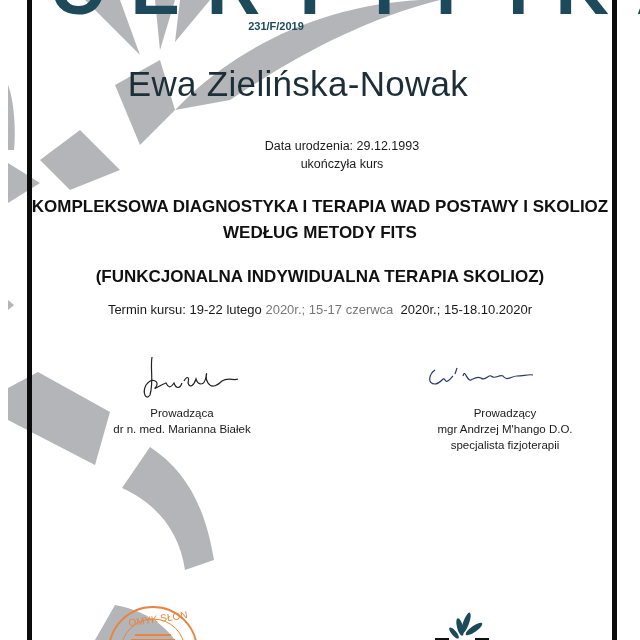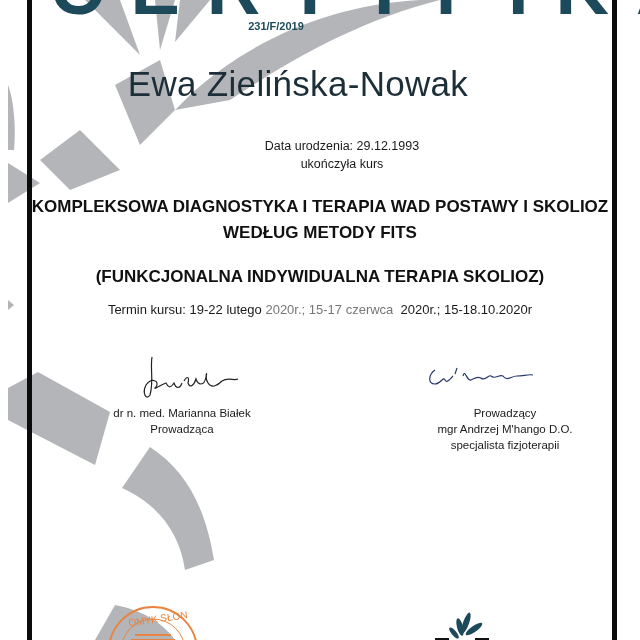--- a/index.html
+++ b/index.html
@@ -80,22 +80,22 @@
   <div class="course" style="top:194px;">KOMPLEKSOWA DIAGNOSTYKA I TERAPIA WAD POSTAWY I SKOLIOZ</div>
   <div class="course" style="top:220px;">WEDŁUG METODY FITS</div>
   <div class="course" style="top:264px;">(FUNKCJONALNA INDYWIDUALNA TERAPIA SKOLIOZ)</div>
 
   <div class="terms" style="top:302px;"><span>Termin kursu: 19-22 lutego </span><span class="faded">2020r.; 15-17 czerwca</span><span style="white-space:pre;">  2020r.; 15-18.10.2020r</span></div>
 
   <svg class="sig-svg" style="left:138px;top:355px;" width="105" height="50" viewBox="0 0 105 50">
     <path d="M14,2 C12,14 16,26 12,40 C8,46 4,38 8,30 C14,22 22,26 18,32 C14,36 22,30 28,28 C30,32 32,34 36,28 C38,34 42,34 44,28 M46,26 C48,22 52,20 50,28 C52,34 56,30 58,24 C60,30 66,32 68,22 C70,14 66,22 70,28 C74,34 80,30 84,26 C90,22 96,26 100,24" stroke="#222" stroke-width="1.2" fill="none"></path>
   </svg>
   <div class="sig-block" style="left:92px;top:405px;width:180px;">
+    <div>Prowadząca</div>
     <div>dr n. med. Marianna Białek</div>
-    <div>Prowadząca</div>
   </div>
 
   <svg class="sig-svg" style="left:425px;top:364px;" width="110" height="28" viewBox="0 0 110 28">
     <path d="M10,6 C4,10 2,20 10,20 C16,20 18,12 20,16 C22,20 26,14 28,12 M32,4 L30,10 M38,12 C40,4 42,18 46,16 C50,14 52,12 56,14 C60,18 64,10 66,12 C70,16 74,10 78,12 C82,18 86,12 92,12 C98,12 104,10 108,11" stroke="#2a3a6a" stroke-width="1.2" fill="none"></path>
   </svg>
   <div class="sig-block" style="left:415px;top:405px;width:180px;">
     <div>Prowadzący</div>
     <div>mgr Andrzej M'hango D.O.</div>
     <div>specjalista fizjoterapii</div>
   </div>

